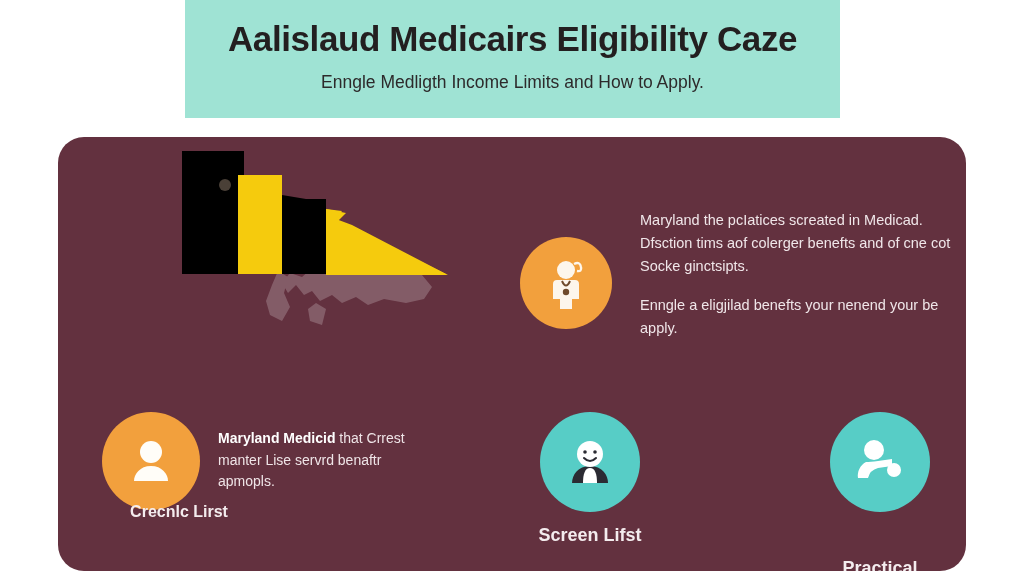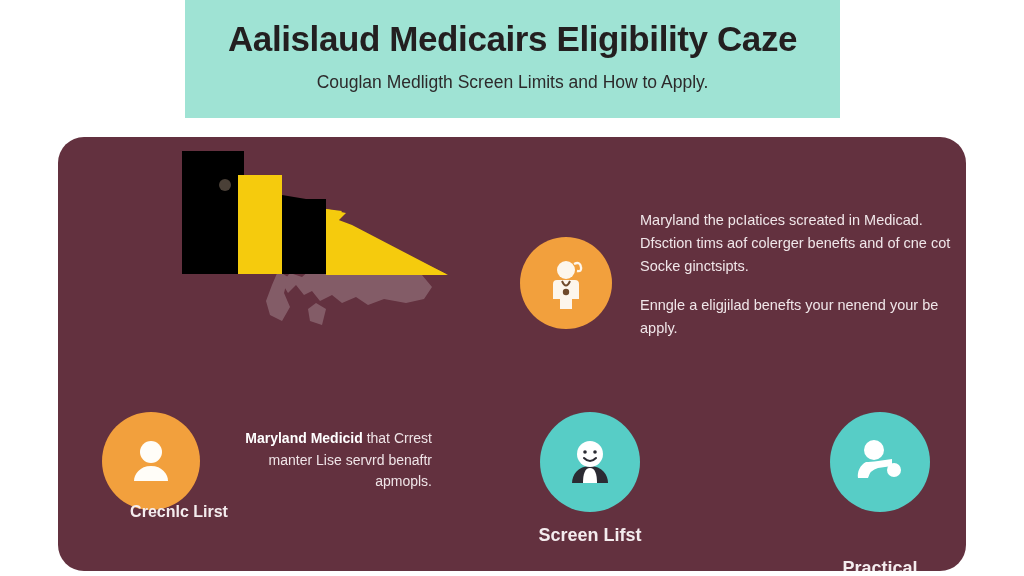--- a/index.html
+++ b/index.html
@@ -125,21 +125,20 @@
 
   
   #feature-block {
     position: absolute;
     left: 44px;
     top: 275px;
     width: 330px;
     display: flex;
     flex-direction: row;
     align-items: flex-start;
-    text-align: right;
   }
   #feature-avatar {
     width: 98px;
     height: 98px;
     background: #f2a03d;
     flex: 0 0 auto;
   }
   #feature-text {
     padding-left: 18px;
     padding-top: 16px;
@@ -191,21 +190,21 @@
   #bottom-item-2 { left: 600px; }
   #bottom-item-3 { left: 745px; gap: 33px; }
   .bg-teal  { background: #57cdc6; }
   .bg-white { background: #f3f0f0; }
 </style>
 </head>
 <body>
 
 <div id="header-banner">
   <div id="header-title">Aalislaud Medicairs Eligibility Caze</div>
-  <div id="header-subtitle">Couglan Medligth Screen Limits and How to Apply.</div>
+  <div id="header-subtitle">Enngle Medligth Income Limits and How to Apply.</div>
 </div>
 
 <div id="main-card">
 
   <div id="map-graphic">
     <svg width="300" height="200" viewBox="0 0 300 200" xmlns="http://www.w3.org/2000/svg">
 
       <g opacity="0.30" fill="#cfbfc5">
         <path d="M148 120 L160 112 L168 122 L176 116 L182 128 L196 124 L212 130
                  L232 126 L252 132 L262 144 L254 156 L236 160 L214 156 L198 162

